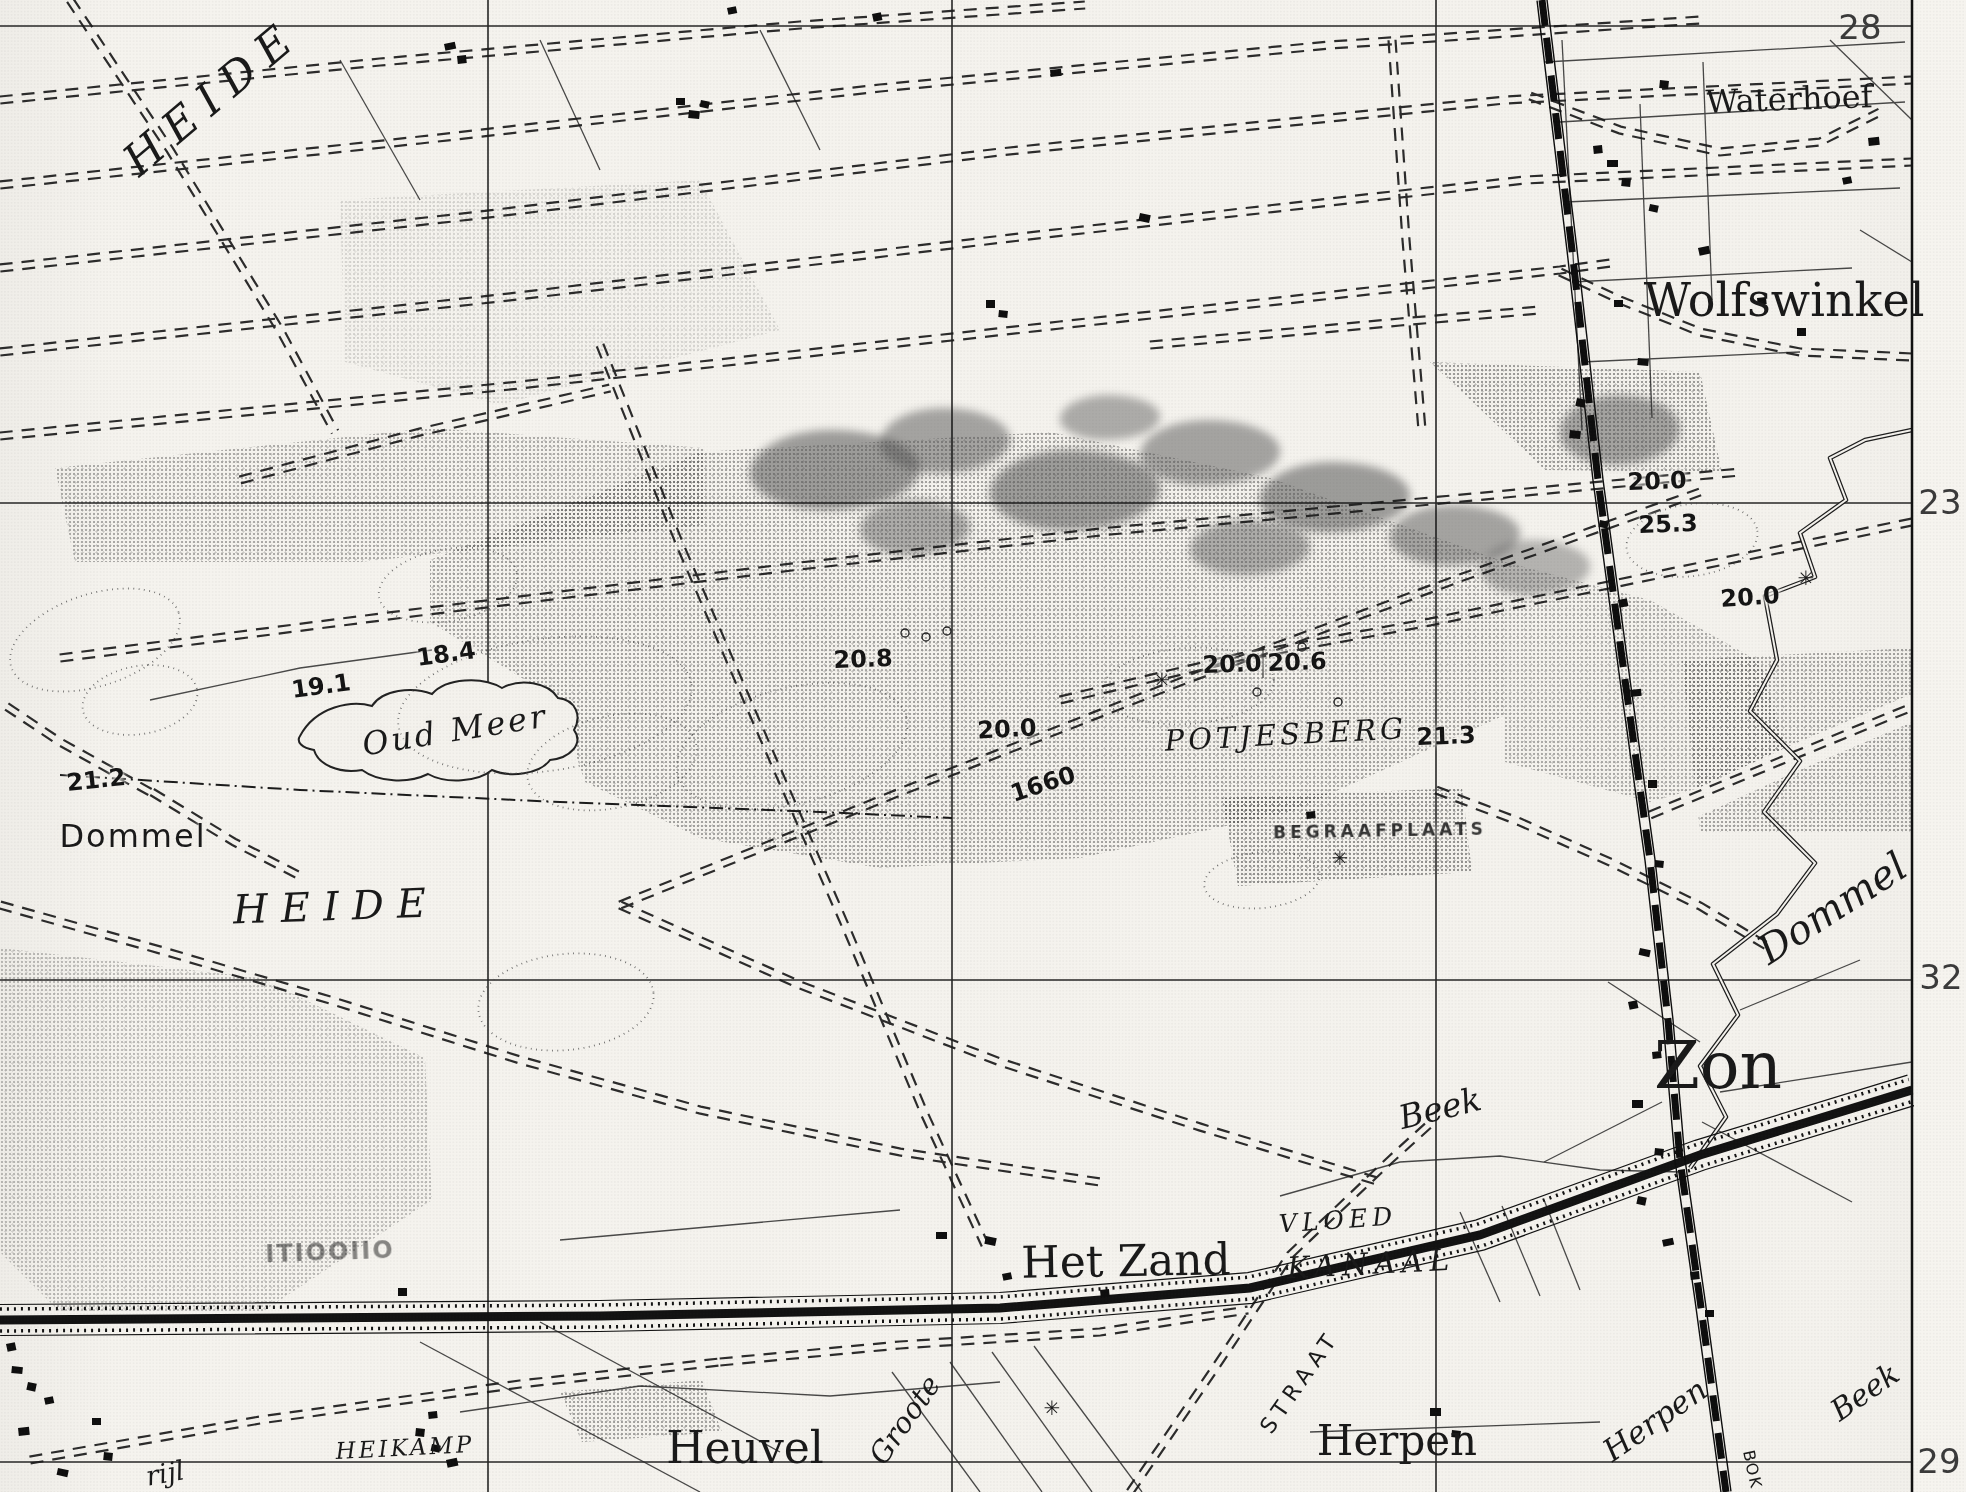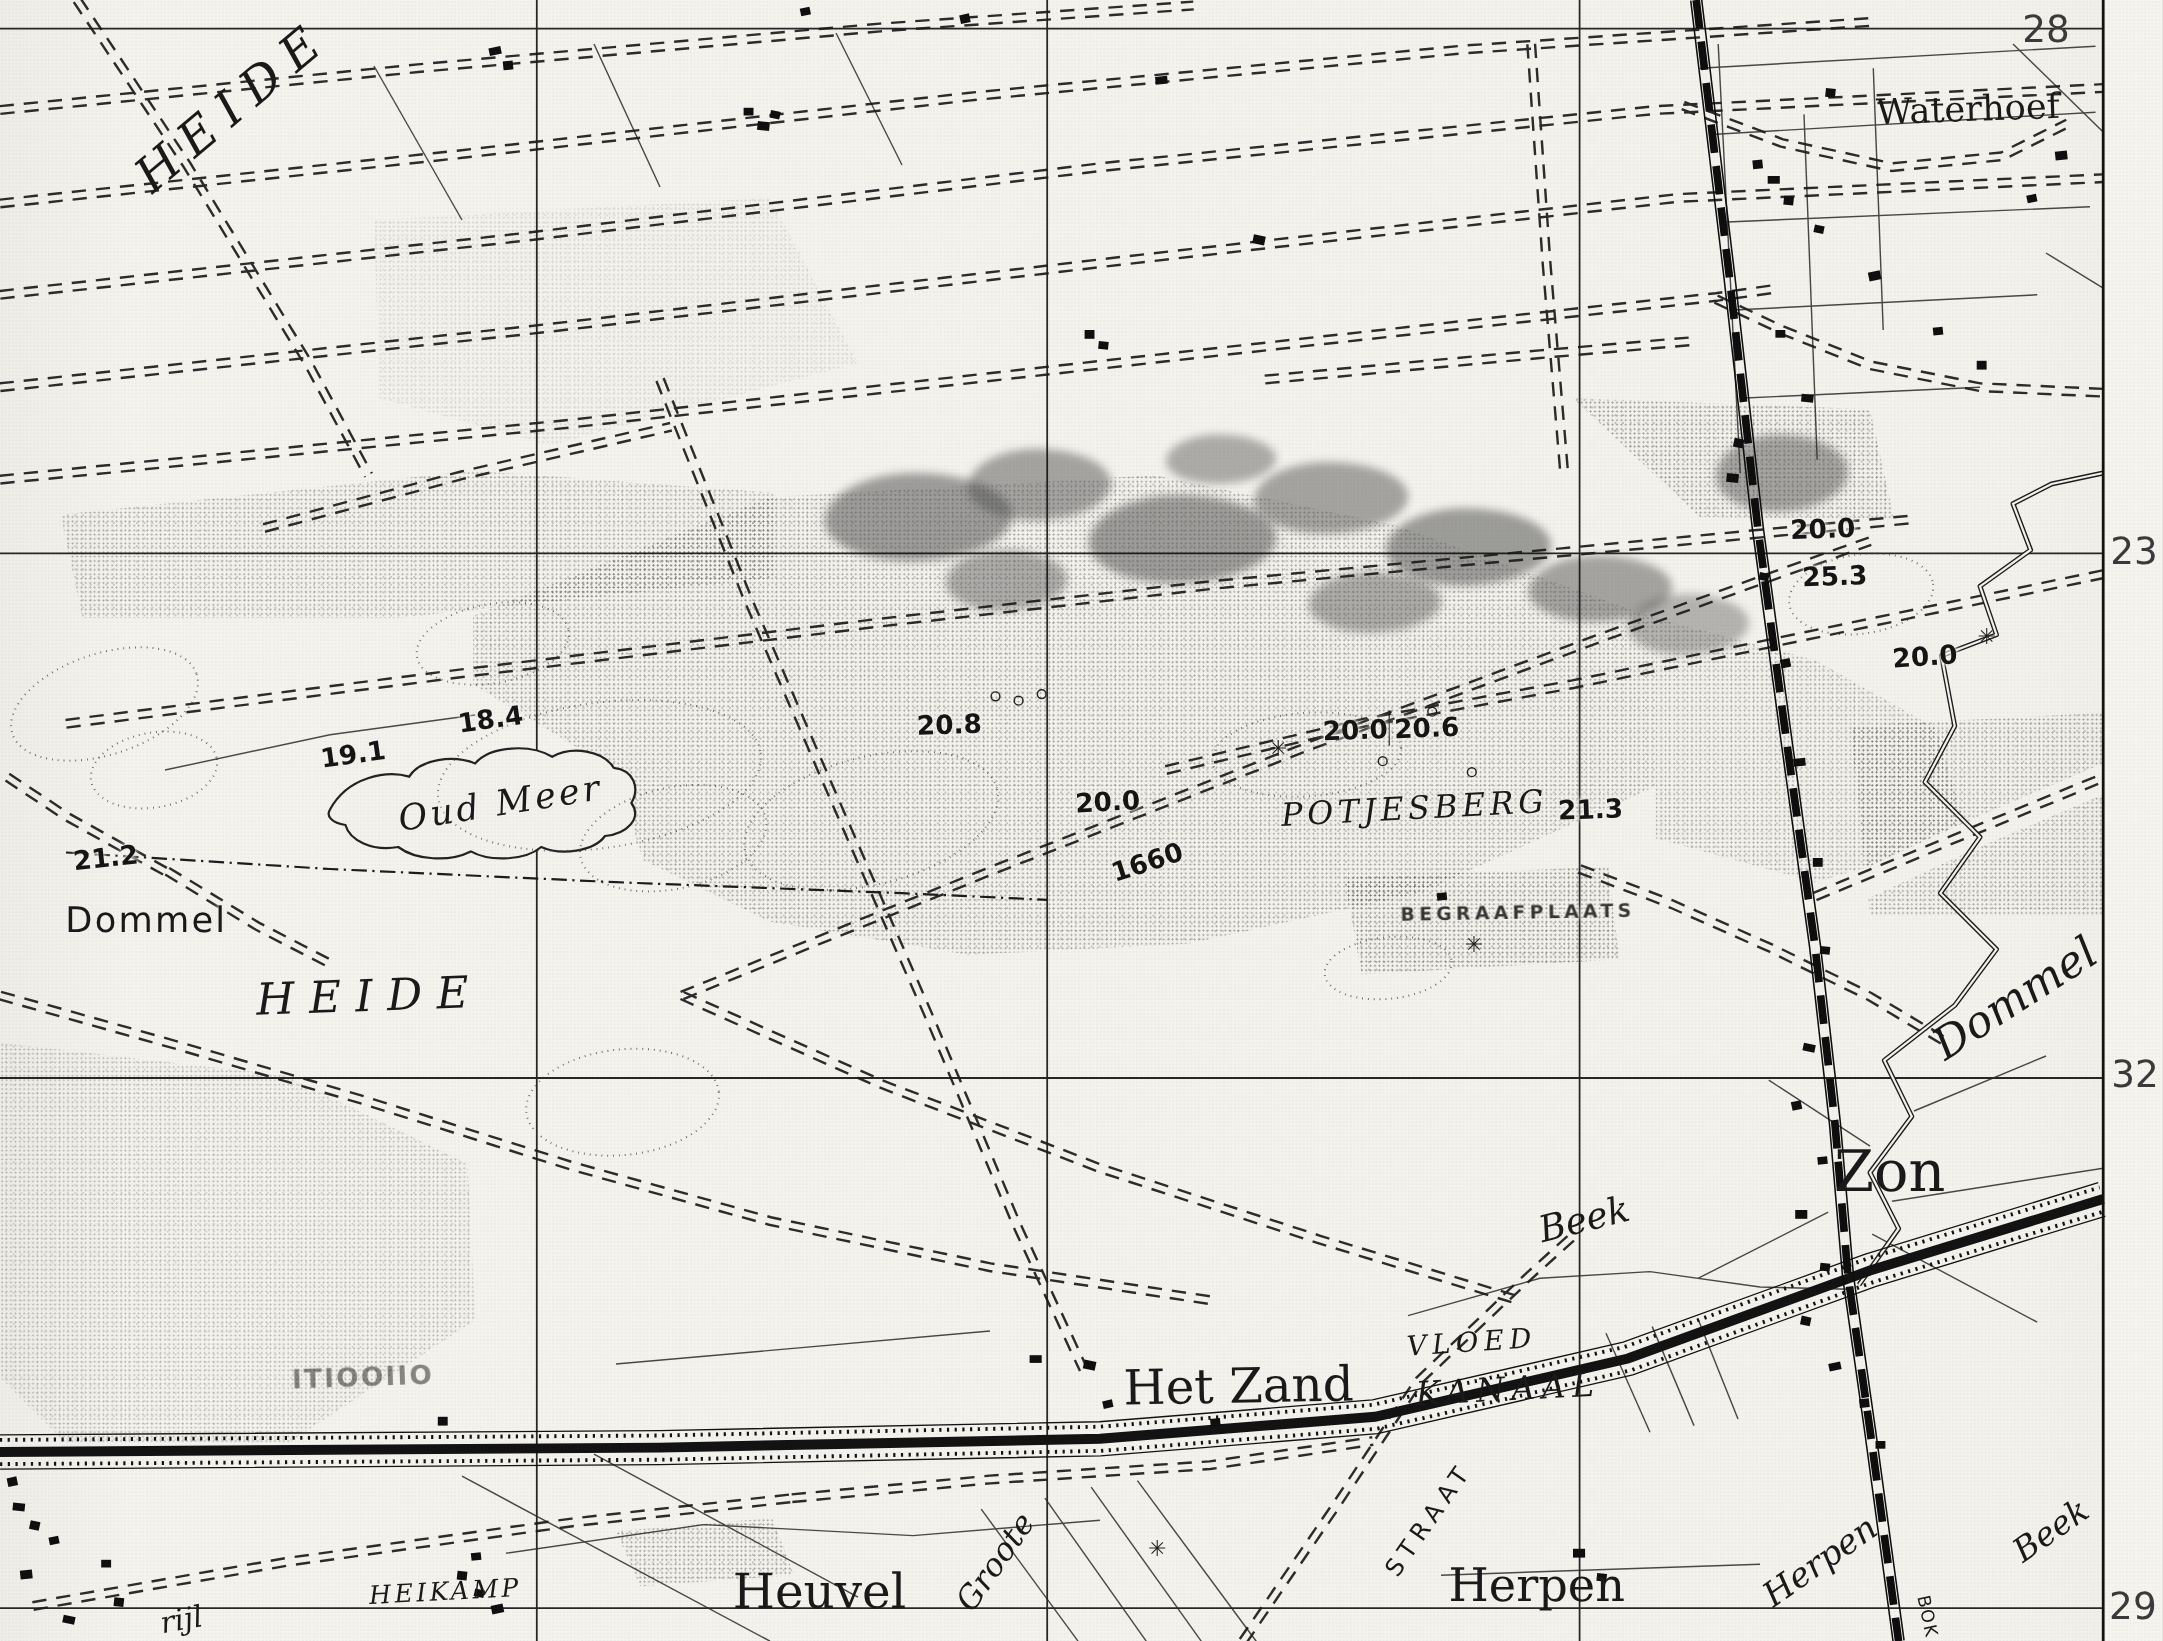--- a/index.html
+++ b/index.html
@@ -253,27 +253,28 @@
 
   <div class="margin-strip"></div>
 
   <div class="gridnum" style="left:1860px;top:27px">28</div>
   <div class="gridnum" style="left:1940px;top:502px">23</div>
   <div class="gridnum" style="left:1941px;top:977px">32</div>
   <div class="gridnum" style="left:1939px;top:1461px">29</div>
 
   <div class="lbl ser it" style="left:212px;top:97px;--r:-40deg;font-size:44px;letter-spacing:12px">HEIDE</div>
   <div class="lbl ser" style="left:1789px;top:99px;--r:-2deg;font-size:32px">Waterhoef</div>
+  <div class="lbl ser" style="left:1784px;top:300px;font-size:46px">Wolfswinkel</div>
   <div class="lbl ser it halo" style="left:455px;top:730px;--r:-9deg;font-size:32px;letter-spacing:3px">Oud Meer</div>
   <div class="lbl sans halo" style="left:133px;top:836px;font-size:32px;letter-spacing:2px">Dommel</div>
   <div class="lbl ser it" style="left:336px;top:906px;--r:-2deg;font-size:40px;letter-spacing:13px">HEIDE</div>
   <div class="lbl ser it halo" style="left:1286px;top:735px;--r:-3deg;font-size:29px;letter-spacing:4px">POTJESBERG</div>
   <div class="lbl sans b halo" style="left:1380px;top:831px;--r:-1deg;font-size:17px;letter-spacing:4px;opacity:.85;filter:blur(.4px)">BEGRAAFPLAATS</div>
   <div class="lbl ser it" style="left:1832px;top:908px;--r:-33deg;font-size:40px">Dommel</div>
-  <div class="lbl ser" style="left:1718px;top:1066px;font-size:52px">Zon</div>
+  <div class="lbl ser" style="left:1718px;top:1066px;font-size:66px">Zon</div>
   <div class="lbl ser it" style="left:1440px;top:1108px;--r:-14deg;font-size:33px">Beek</div>
   <div class="lbl ser it" style="left:1338px;top:1220px;--r:-4deg;font-size:25px;letter-spacing:5px">VLOED</div>
   <div class="lbl ser it" style="left:1371px;top:1264px;--r:-3deg;font-size:30px;letter-spacing:6px">KANAAL</div>
   <div class="lbl ser" style="left:1126px;top:1261px;--r:-1deg;font-size:44px">Het Zand</div>
   <div class="lbl ser it" style="left:405px;top:1448px;--r:-3deg;font-size:23px;letter-spacing:3px">HEIKAMP</div>
   <div class="lbl ser" style="left:745px;top:1448px;font-size:44px">Heuvel</div>
   <div class="lbl ser it" style="left:905px;top:1420px;--r:-55deg;font-size:29px">Groote</div>
   <div class="lbl sans" style="left:1300px;top:1382px;--r:-55deg;font-size:22px;letter-spacing:6px">STRAAT</div>
   <div class="lbl ser" style="left:1397px;top:1441px;font-size:42px">Herpen</div>
   <div class="lbl ser it" style="left:1655px;top:1420px;--r:-35deg;font-size:31px">Herpen</div>

